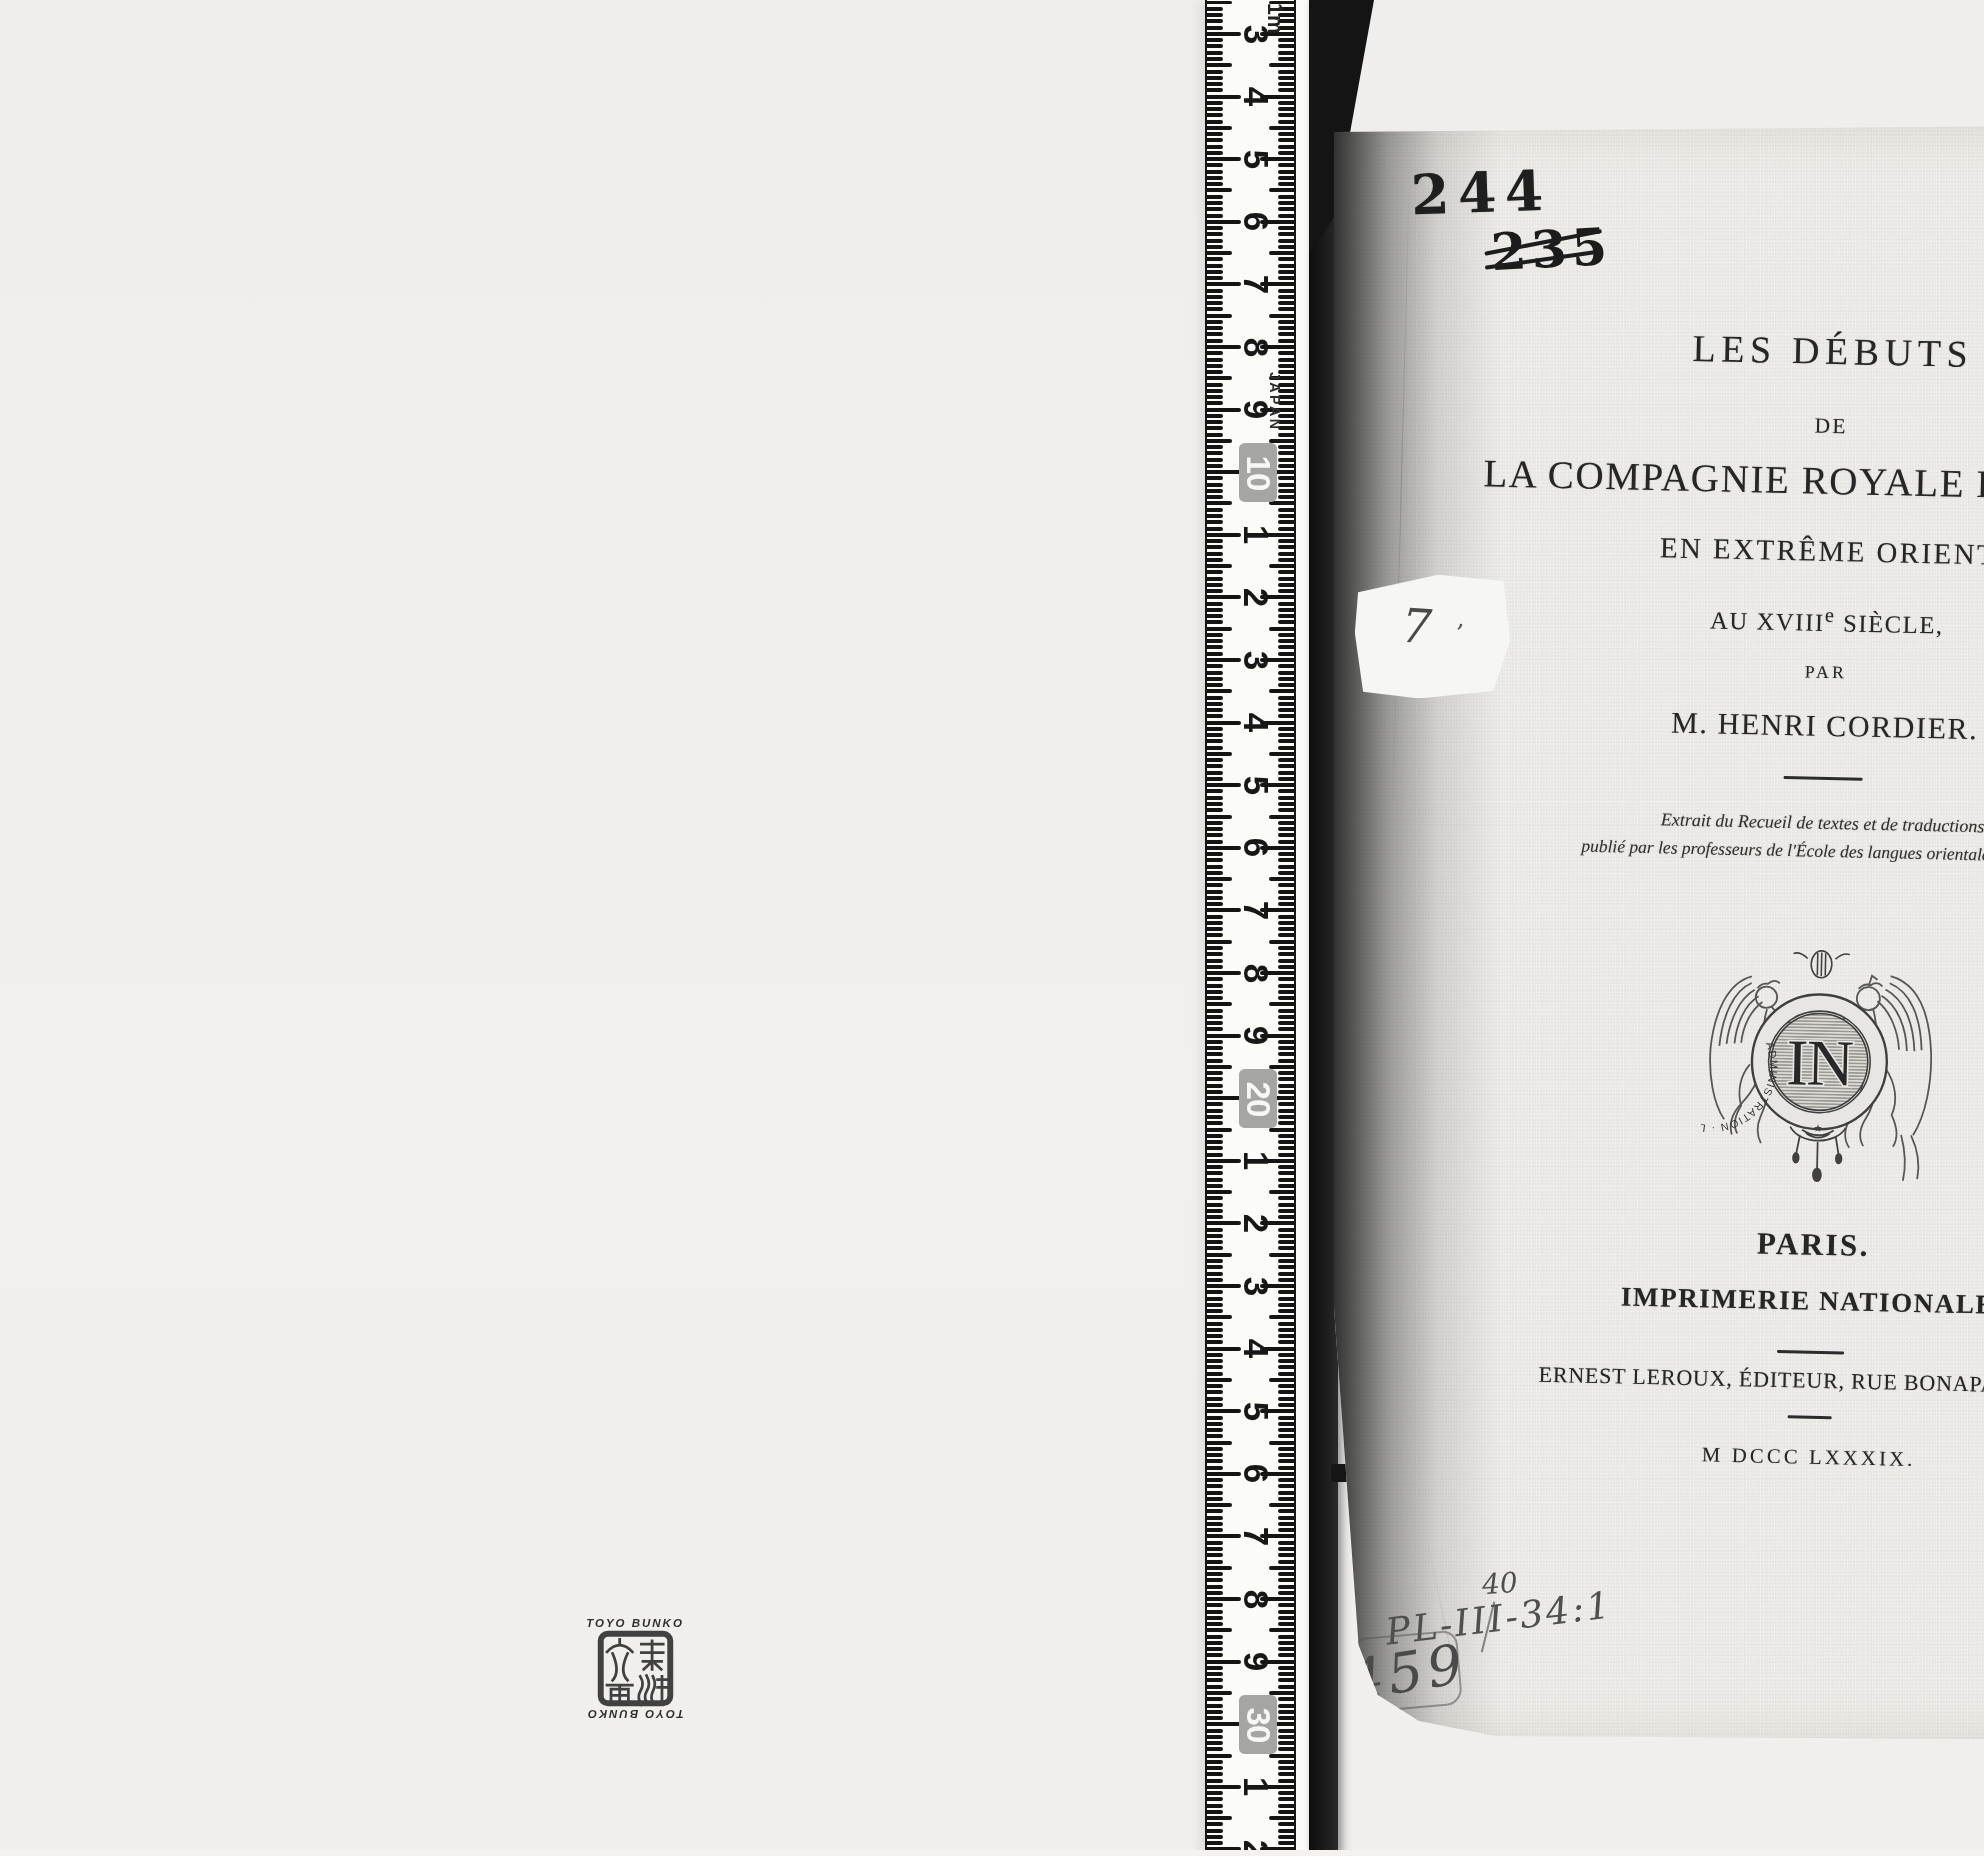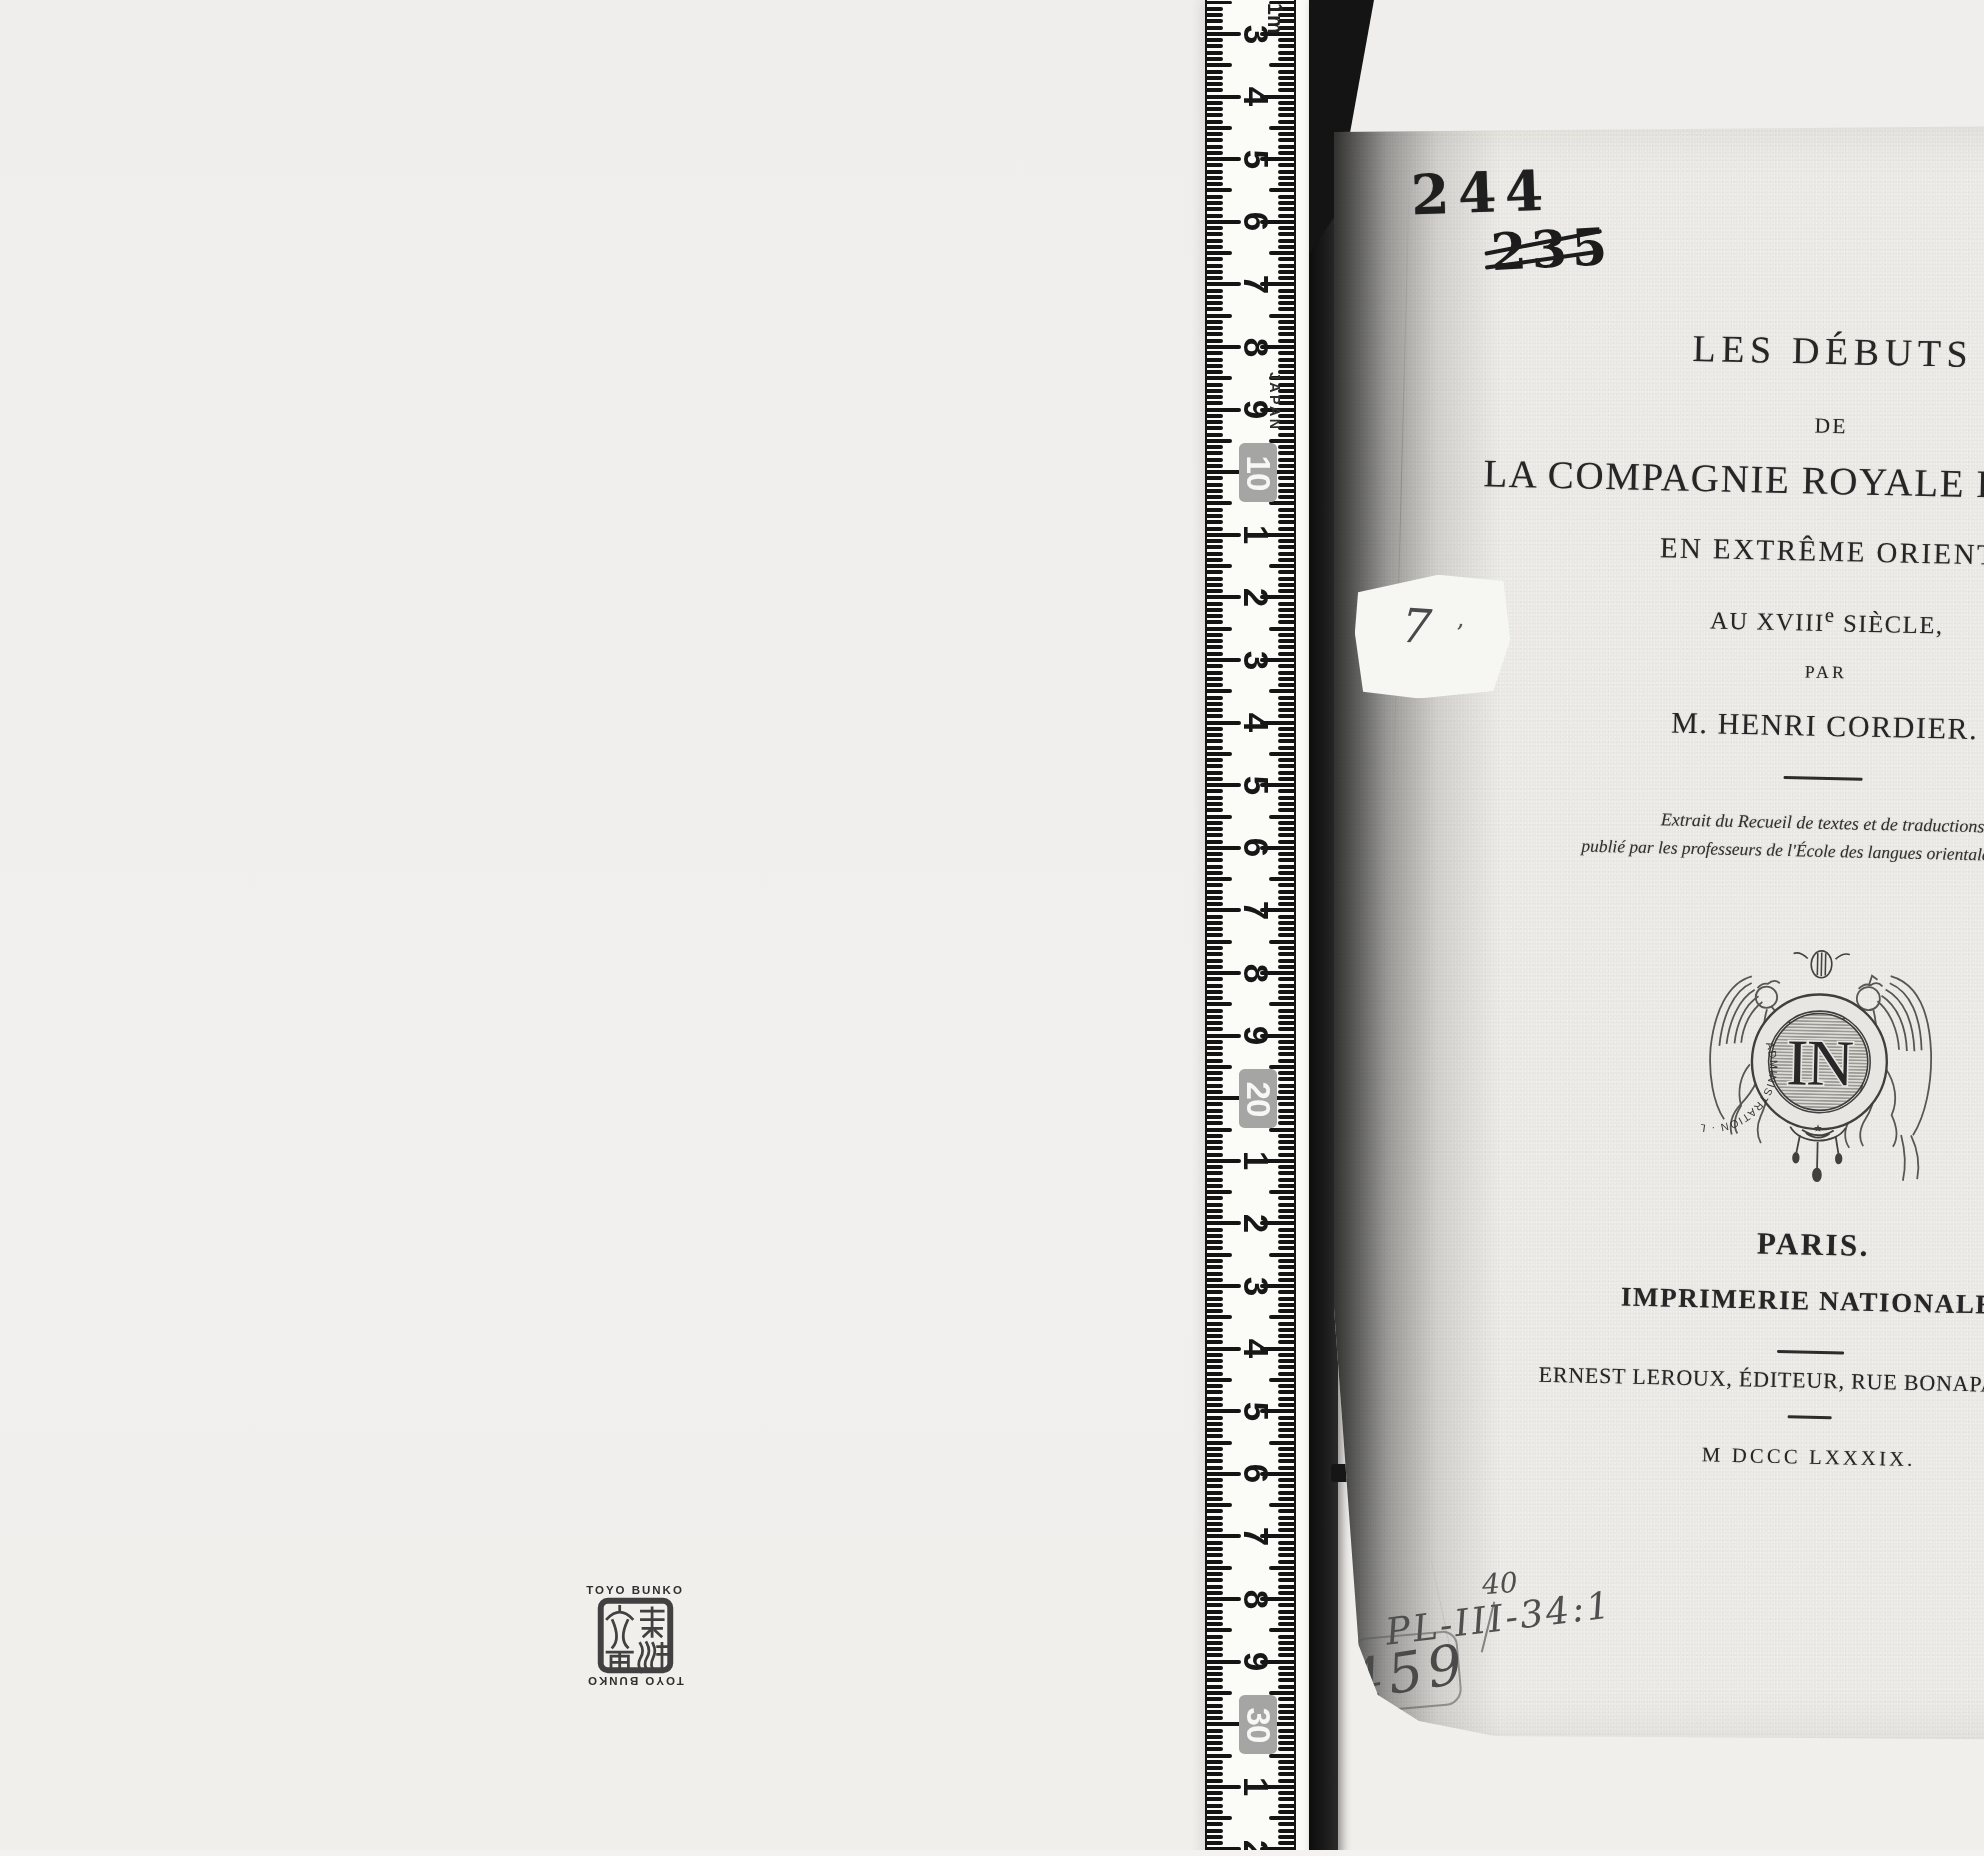--- a/index.html
+++ b/index.html
@@ -95,21 +95,21 @@
          clip-path:polygon(3% 12%,55% 0%,97% 7%,100% 55%,88% 96%,40% 100%,4% 93%,0% 45%);}
   #patch .note{position:absolute;left:47px;top:23px;font-family:"DejaVu Serif",serif;font-style:italic;
          font-size:47px;color:#4a4a4a;transform:rotate(6deg);}
   #patch .mark{position:absolute;left:100px;top:44px;font-family:"DejaVu Serif",serif;
          font-size:25.4px;color:#555;transform:rotate(10deg);}
 
   
   .stamp{position:absolute;display:flex;flex-direction:column;align-items:center;}
   .stamp .lbl{font-family:"Liberation Sans",sans-serif;font-weight:700;white-space:nowrap;}
   .stamp .lbl.flip{transform:rotate(180deg);}
-  #stamp-bl{left:584px;top:1584px;width:102px;}
+  #stamp-bl{left:584px;top:1617px;width:102px;font-style:italic;}
   #stamp-bl .lbl{font-size:11.5px;letter-spacing:2px;color:#2f2f2f;}
 
   #botband{position:absolute;left:0;top:1850px;width:100%;height:6.7px;background:#f3f2f0;}
 </style>
 </head>
 <body>
 
 <div id="scan">
 
   <div id="ruler">

